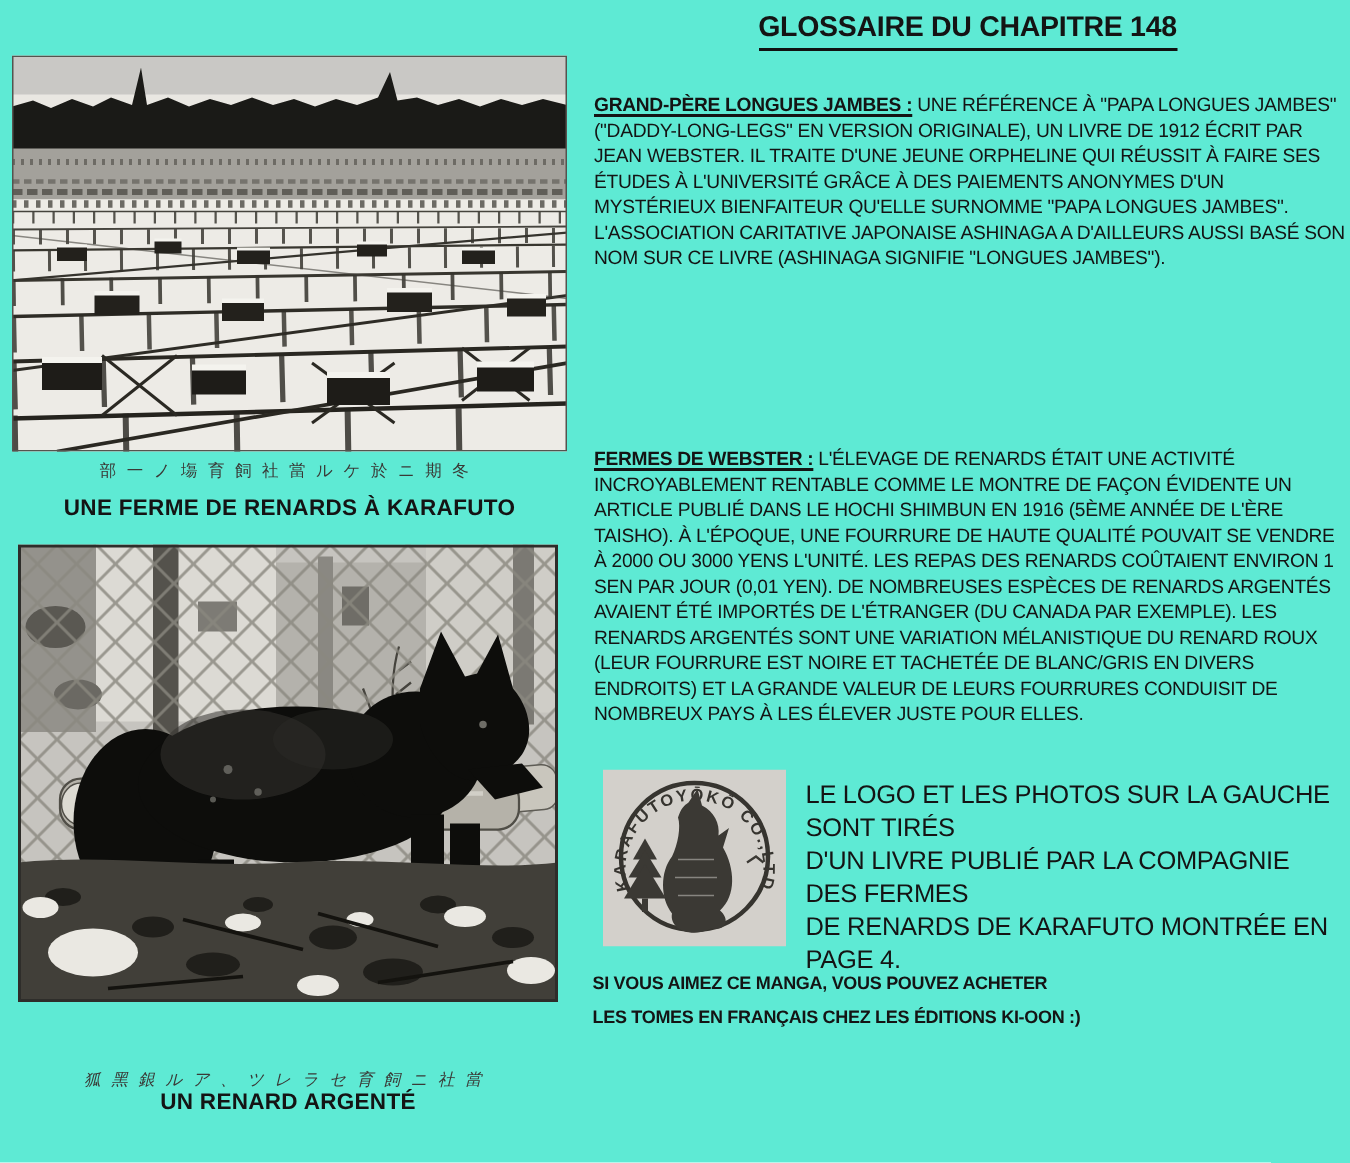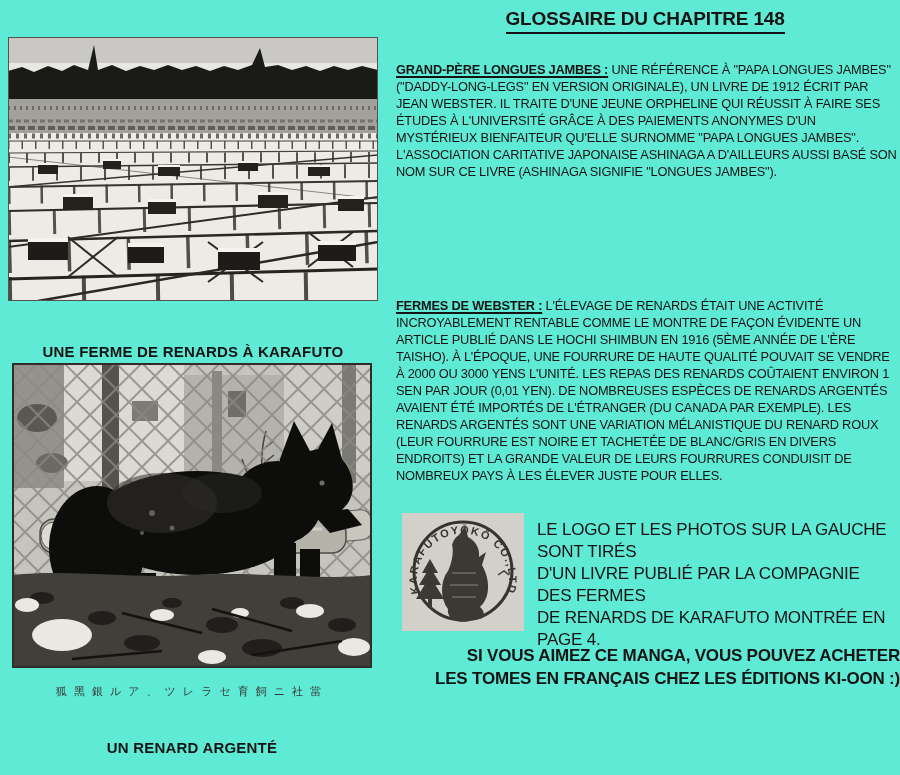--- a/index.html
+++ b/index.html
@@ -2,31 +2,31 @@
 <html><head>
 <meta charset="utf-8">
 <style>
   html,body{margin:0;padding:0;background:#ffffff;}
   .page{position:relative;width:900px;height:775px;background:#5eead4;overflow:hidden;
         font-family:"Liberation Sans",sans-serif;color:#141414;}
   .photo{position:absolute;line-height:0;}
   .photo svg{display:block;}
   .cap-jp{position:absolute;text-align:center;font-family:"DejaVu Serif",serif;
           font-size:11px;letter-spacing:7px;color:#3a3936;white-space:nowrap;overflow:hidden;}
-  .cap-fr{position:absolute;text-align:center;font-weight:bold;font-size:15px;letter-spacing:.2px;margin-top:13px;}
+  .cap-fr{position:absolute;text-align:center;font-weight:bold;font-size:15px;letter-spacing:.2px;}
   .title{position:absolute;left:395px;top:8px;width:500px;text-align:center;
          font-size:19px;font-weight:bold;letter-spacing:-.2px;}
   .title span{display:inline-block;border-bottom:2.5px solid #111;padding-bottom:2px;}
   .para{position:absolute;left:396px;width:502px;font-size:12.8px;line-height:17px;letter-spacing:-.2px;}
   .term{font-weight:bold;text-decoration:underline;text-decoration-thickness:1.5px;text-underline-offset:2px;}
   .stamp{position:absolute;left:402px;top:513px;line-height:0;}
   .logo-note{position:absolute;left:537px;top:519px;width:360px;font-size:17px;line-height:22px;
              white-space:pre-line;letter-spacing:-.2px;}
-  .footer{position:absolute;left:395px;top:644px;width:505px;text-align:right;font-weight:bold;
-          font-size:17px;line-height:23px;white-space:pre-line;letter-spacing:-.2px;}
+  .footer{position:absolute;left:395px;top:644px;width:505px;text-align:left;font-weight:bold;
+          font-size:12px;line-height:23px;white-space:pre-line;letter-spacing:-.2px;}
 </style>
 </head>
 <body>
 
 <div class="page">
 
   <div class="title">
     <span>GLOSSAIRE DU CHAPITRE 148</span>
   </div>
 
@@ -93,20 +93,21 @@
         <rect x="120" y="206" width="36" height="5" fill="#f4f3ee"></rect>
           <rect x="120" y="210" width="36" height="16" fill="#1e1c18"></rect>
         <rect x="210" y="211" width="42" height="5" fill="#f4f3ee"></rect>
           <rect x="210" y="215" width="42" height="18" fill="#1e1c18"></rect>
         <rect x="310" y="204" width="38" height="5" fill="#f4f3ee"></rect>
           <rect x="310" y="208" width="38" height="16" fill="#1e1c18"></rect>
       </g>
       <rect x="0.5" y="0.5" width="369" height="263" fill="none" stroke="#55534e"></rect>
     </svg>
   </div>
+  <div class="cap-jp" style="left:8px;top:306px;width:370px;">部一ノ塲育飼社當ルケ於ニ期冬</div>
   <div class="cap-fr" style="left:8px;top:330px;width:370px;">UNE FERME DE RENARDS À KARAFUTO</div>
 
   <div class="photo" style="left:12px;top:363px;">
     <svg width="360" height="305" viewBox="0 0 360 305">
       <defs>
         <pattern id="mesh" width="26" height="26" patternUnits="userSpaceOnUse">
           <path d="M0 0 L26 26" stroke="#8a887f" stroke-width="2"></path>
           <path d="M26 0 L0 26" stroke="#8a887f" stroke-width="2"></path>
         </pattern>
       </defs>
@@ -177,21 +178,21 @@
       </g>
       <g stroke="#14130f" stroke-width="2.5">
         <line x1="110" y1="250" x2="190" y2="270"></line>
           <line x1="200" y1="246" x2="280" y2="268"></line>
         <line x1="60" y1="296" x2="150" y2="288"></line>
           <line x1="240" y1="292" x2="330" y2="278"></line>
       </g>
       <rect x="1" y="1" width="358" height="303" fill="none" stroke="#2e2d2a" stroke-width="2"></rect>
     </svg>
   </div>
-  <div class="cap-jp" style="left:12px;top:684px;width:360px;">狐黑銀ルア、ツレラセ育飼ニ社當</div>
+  <div class="cap-jp" style="left:12px;top:712px;width:360px;font-style:italic;">狐黑銀ルア、ツレラセ育飼ニ社當</div>
   <div class="cap-fr" style="left:12px;top:726px;width:360px;">UN RENARD ARGENTÉ</div>
 
   <p class="para" style="top:48px;"><span class="term">GRAND-PÈRE LONGUES JAMBES :</span>
      <span>UNE RÉFÉRENCE À "PAPA LONGUES JAMBES" ("DADDY-LONG-LEGS" EN VERSION ORIGINALE), UN LIVRE DE 1912 ÉCRIT PAR JEAN WEBSTER. IL TRAITE D'UNE JEUNE ORPHELINE QUI RÉUSSIT À FAIRE SES ÉTUDES À L'UNIVERSITÉ GRÂCE À DES PAIEMENTS ANONYMES D'UN MYSTÉRIEUX BIENFAITEUR QU'ELLE SURNOMME "PAPA LONGUES JAMBES". L'ASSOCIATION CARITATIVE JAPONAISE ASHINAGA A D'AILLEURS AUSSI BASÉ SON NOM SUR CE LIVRE (ASHINAGA SIGNIFIE "LONGUES JAMBES").</span></p>
 
 
   <p class="para" style="top:284px;"><span class="term">FERMES DE WEBSTER :</span>
      <span>L'ÉLEVAGE DE RENARDS ÉTAIT UNE ACTIVITÉ INCROYABLEMENT RENTABLE COMME LE MONTRE DE FAÇON ÉVIDENTE UN ARTICLE PUBLIÉ DANS LE HOCHI SHIMBUN EN 1916 (5ÈME ANNÉE DE L'ÈRE TAISHO). À L'ÉPOQUE, UNE FOURRURE DE HAUTE QUALITÉ POUVAIT SE VENDRE À 2000 OU 3000 YENS L'UNITÉ. LES REPAS DES RENARDS COÛTAIENT ENVIRON 1 SEN PAR JOUR (0,01 YEN). DE NOMBREUSES ESPÈCES DE RENARDS ARGENTÉS AVAIENT ÉTÉ IMPORTÉS DE L'ÉTRANGER (DU CANADA PAR EXEMPLE). LES RENARDS ARGENTÉS SONT UNE VARIATION MÉLANISTIQUE DU RENARD ROUX (LEUR FOURRURE EST NOIRE ET TACHETÉE DE BLANC/GRIS EN DIVERS ENDROITS) ET LA GRANDE VALEUR DE LEURS FOURRURES CONDUISIT DE NOMBREUX PAYS À LES ÉLEVER JUSTE POUR ELLES.</span></p>
 
   <div class="stamp">

